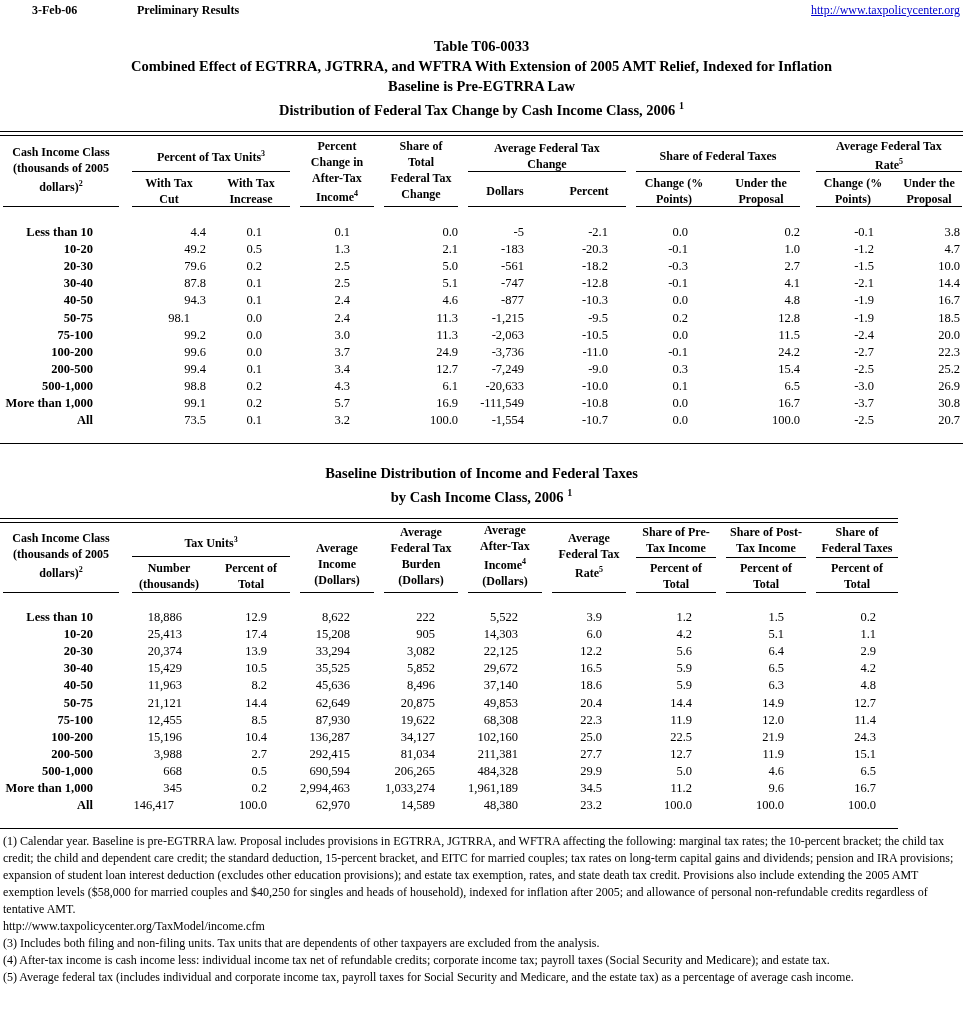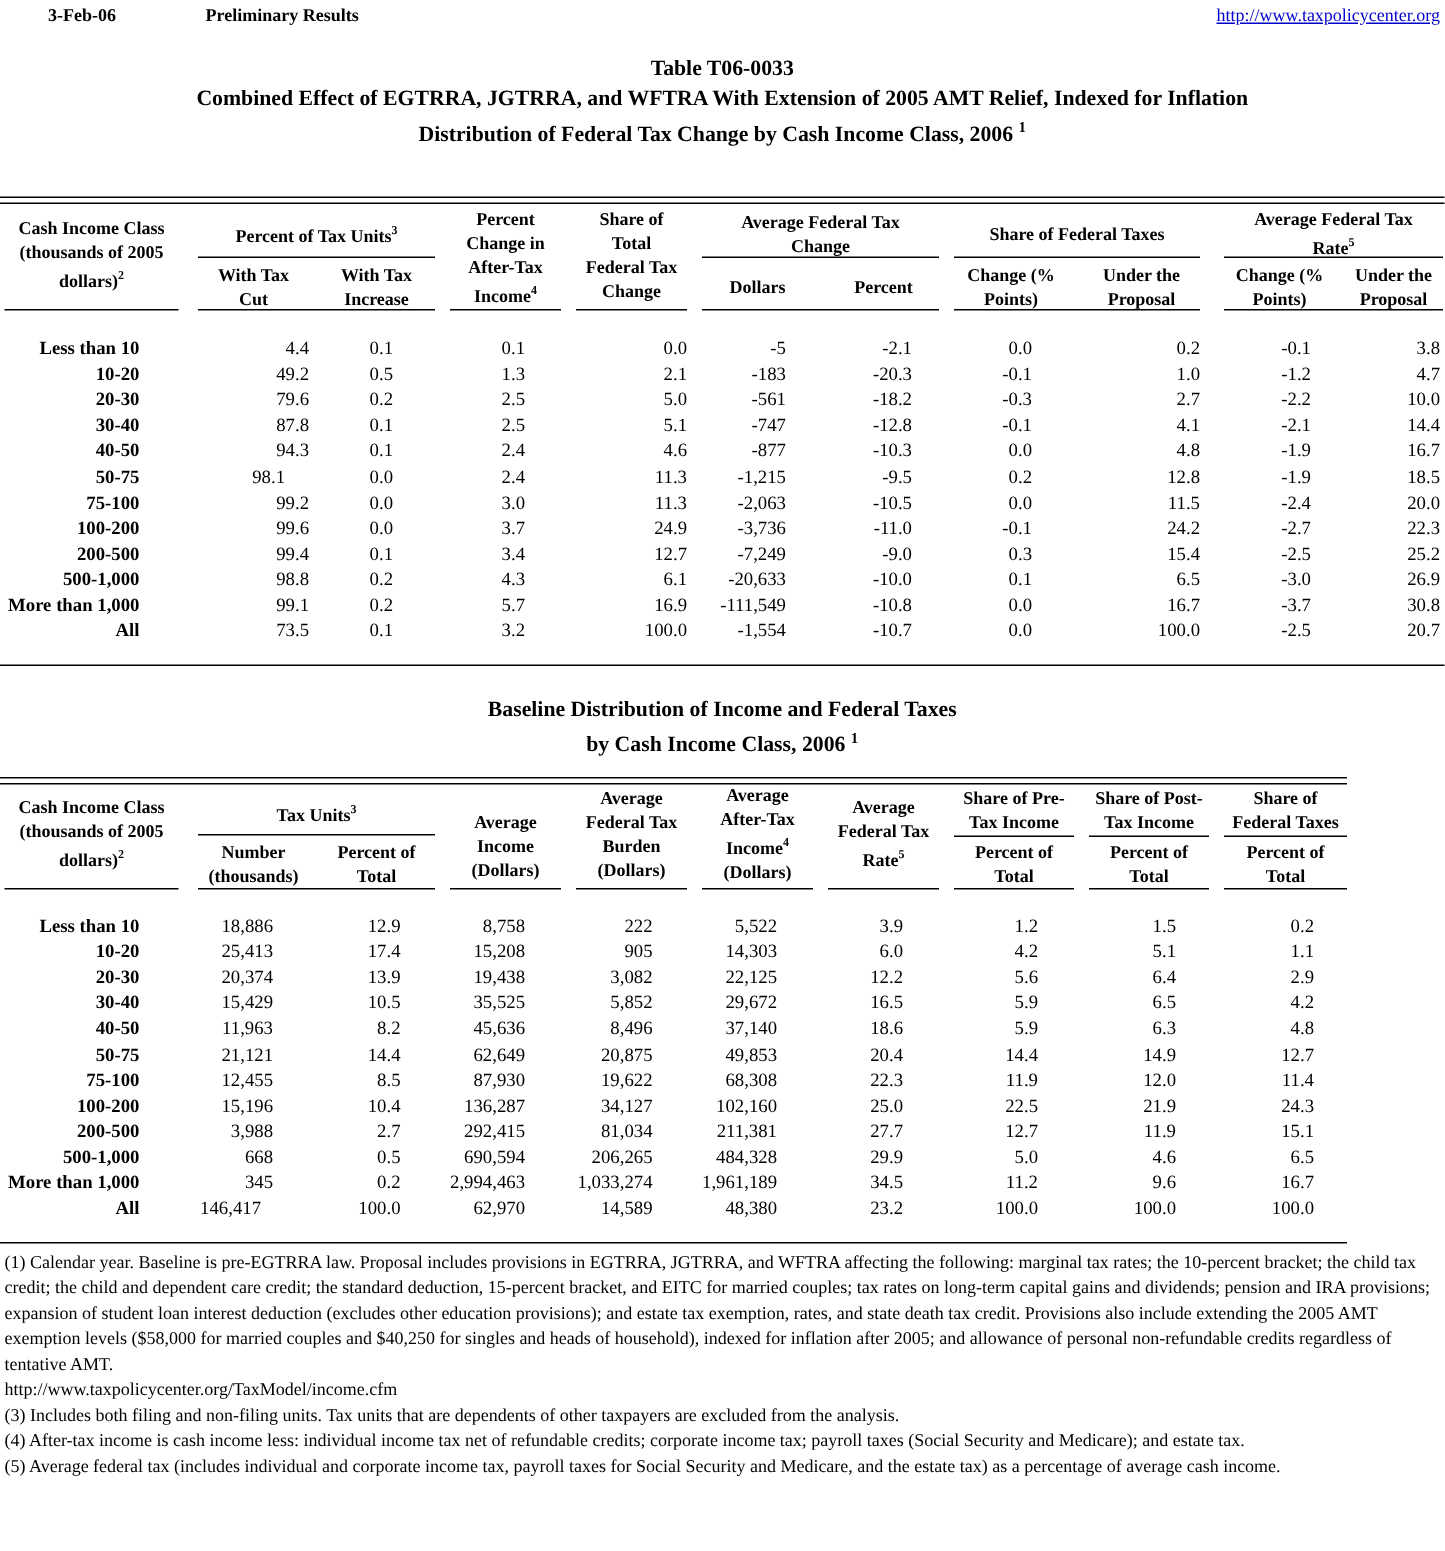--- a/index.html
+++ b/index.html
@@ -34,20 +34,21 @@
 
 <div class="abs topbar">
   <span class="date">3-Feb-06</span>
   <span class="prelim">Preliminary Results</span>
   <a class="url">http://www.taxpolicycenter.org</a>
 </div>
 
 <div class="abs titles">
   <div>Table T06-0033</div>
   <div>Combined Effect of EGTRRA, JGTRRA, and WFTRA With Extension of 2005 AMT Relief, Indexed for Inflation</div>
+  <div>Baseline is Pre-EGTRRA Law</div>
   <div><span>Distribution of Federal Tax Change by Cash Income Class, 2006</span> <sup>1</sup></div>
 </div>
 
 <div class="drule" style="left:0;top:131px;width:963px;"></div>
 
 <div>
   <div class="hdr" style="left:3px;top:144px;width:116px;">
     <div>Cash Income Class</div>
     <div>(thousands of 2005</div>
     <div><span>dollars)</span><sup>2</sup></div>
@@ -149,21 +150,21 @@
     <div class="row" style="top: 258.2px;">
       <span class="lab" style="left:0;width:93px">20-30</span>
       <span class="v" style="left:132px;width:74px">79.6</span>
       <span class="v" style="left:212px;width:50px">0.2</span>
       <span class="v" style="left:300px;width:50px">2.5</span>
       <span class="v" style="left:384px;width:74px">5.0</span>
       <span class="v" style="left:468px;width:56px">-561</span>
       <span class="v" style="left:552px;width:56px">-18.2</span>
       <span class="v" style="left:636px;width:52px">-0.3</span>
       <span class="v" style="left:722px;width:78px">2.7</span>
-      <span class="v" style="left:816px;width:58px">-2.2</span>
+      <span class="v" style="left:816px;width:58px">-1.5</span>
       <span class="v" style="left:896px;width:64px">10.0</span>
     </div>
     <div class="row" style="top: 275.3px;">
       <span class="lab" style="left:0;width:93px">30-40</span>
       <span class="v" style="left:132px;width:74px">87.8</span>
       <span class="v" style="left:212px;width:50px">0.1</span>
       <span class="v" style="left:300px;width:50px">2.5</span>
       <span class="v" style="left:384px;width:74px">5.1</span>
       <span class="v" style="left:468px;width:56px">-747</span>
       <span class="v" style="left:552px;width:56px">-12.8</span>
@@ -369,21 +370,21 @@
       <div>Total</div>
   </div>
   <div class="ul" style="left:816px;top:592px;width:82px;"></div>
 </div>
 
 <div id="t2body">
     <div class="row" style="top: 609px;">
       <span class="lab" style="left:0;width:93px">Less than 10</span>
       <span class="v" style="left:132px;width:50px">18,886</span>
       <span class="v" style="left:212px;width:55px">12.9</span>
-      <span class="v" style="left:300px;width:50px">8,758</span>
+      <span class="v" style="left:300px;width:50px">8,622</span>
       <span class="v" style="left:384px;width:51px">222</span>
       <span class="v" style="left:468px;width:50px">5,522</span>
       <span class="v" style="left:552px;width:50px">3.9</span>
       <span class="v" style="left:636px;width:56px">1.2</span>
       <span class="v" style="left:726px;width:58px">1.5</span>
       <span class="v" style="left:816px;width:60px">0.2</span>
     </div>
     <div class="row" style="top: 626.1px;">
       <span class="lab" style="left:0;width:93px">10-20</span>
       <span class="v" style="left:132px;width:50px">25,413</span>
@@ -393,21 +394,21 @@
       <span class="v" style="left:468px;width:50px">14,303</span>
       <span class="v" style="left:552px;width:50px">6.0</span>
       <span class="v" style="left:636px;width:56px">4.2</span>
       <span class="v" style="left:726px;width:58px">5.1</span>
       <span class="v" style="left:816px;width:60px">1.1</span>
     </div>
     <div class="row" style="top: 643.2px;">
       <span class="lab" style="left:0;width:93px">20-30</span>
       <span class="v" style="left:132px;width:50px">20,374</span>
       <span class="v" style="left:212px;width:55px">13.9</span>
-      <span class="v" style="left:300px;width:50px">19,438</span>
+      <span class="v" style="left:300px;width:50px">33,294</span>
       <span class="v" style="left:384px;width:51px">3,082</span>
       <span class="v" style="left:468px;width:50px">22,125</span>
       <span class="v" style="left:552px;width:50px">12.2</span>
       <span class="v" style="left:636px;width:56px">5.6</span>
       <span class="v" style="left:726px;width:58px">6.4</span>
       <span class="v" style="left:816px;width:60px">2.9</span>
     </div>
     <div class="row" style="top: 660.3px;">
       <span class="lab" style="left:0;width:93px">30-40</span>
       <span class="v" style="left:132px;width:50px">15,429</span>

